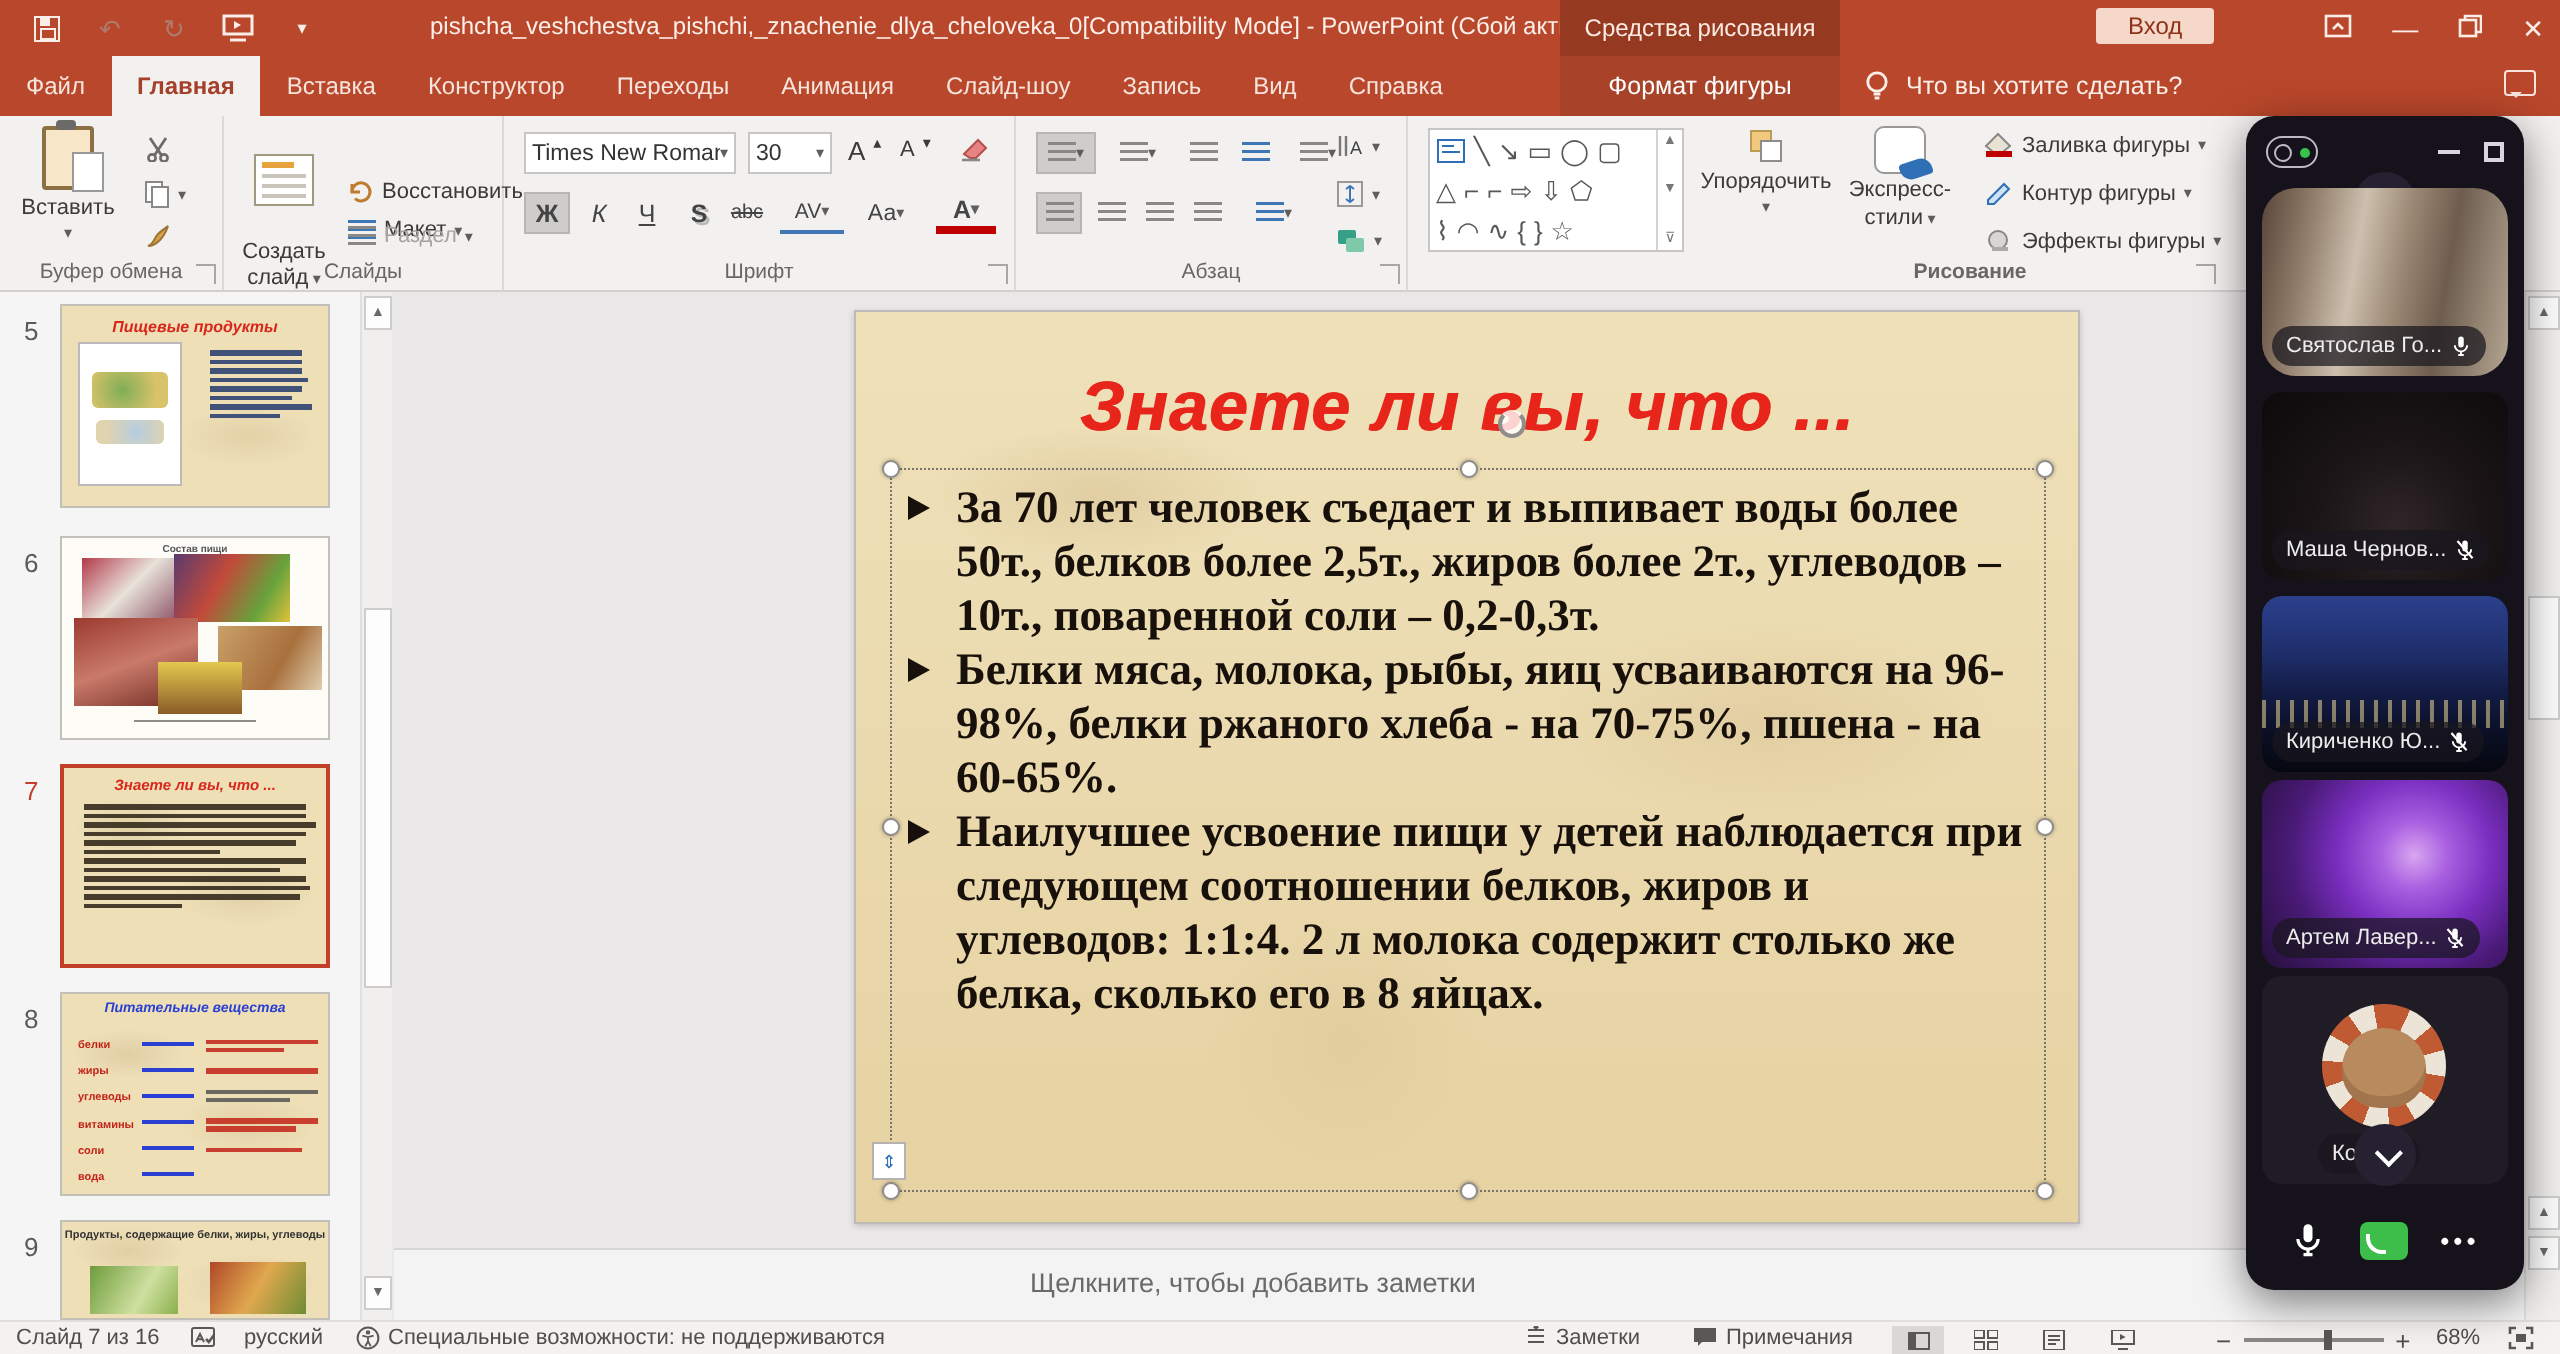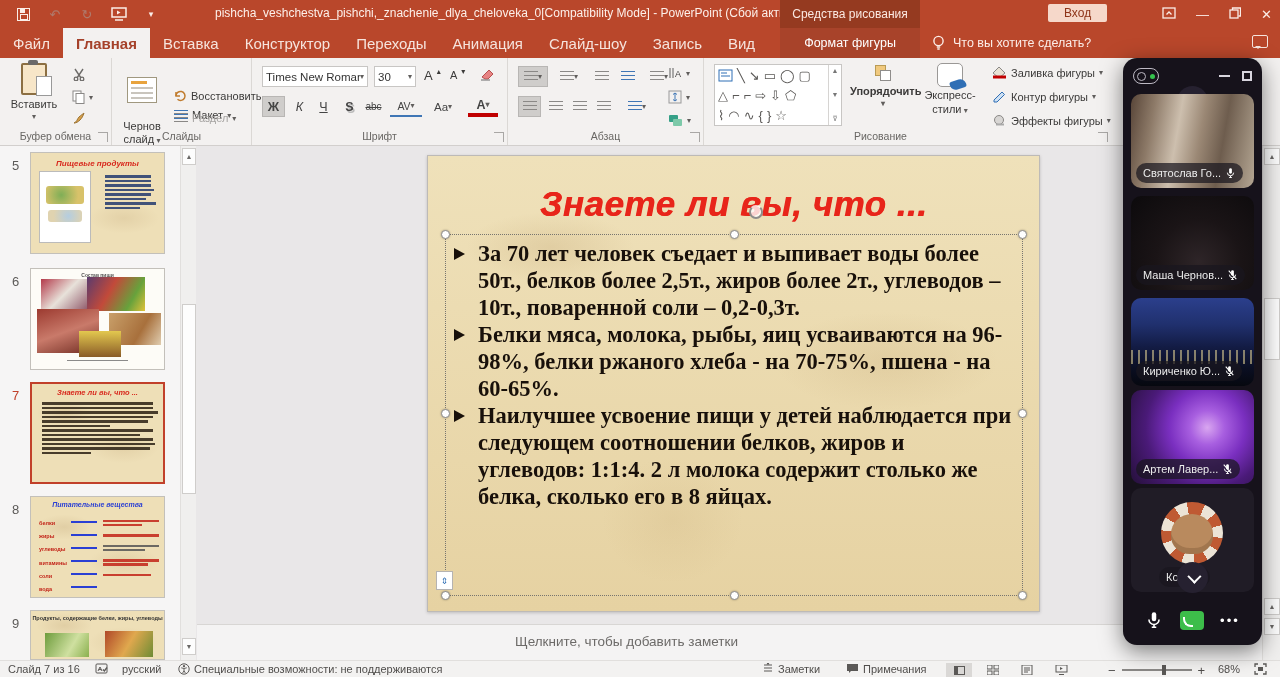--- a/index.html
+++ b/index.html
@@ -13,21 +13,21 @@
   #title-text { position:absolute; left:215px; top:6px; font-size:12px; color:#fdf0ea; white-space:nowrap; }
   #ctx-title { position:absolute; left:780px; top:0; width:140px; height:28px; background:#953a20; display:flex; align-items:center; justify-content:center; font-size:12px; color:#fbe9e2; }
   #signin { position:absolute; left:1048px; top:4px; padding:2px 16px; background:#f6d8ca; color:#8e3318; font-size:12px; border-radius:2px; }
   #win-btns { position:absolute; right:8px; top:0; height:28px; display:flex; align-items:center; gap:20px; color:#fbeee8; font-size:13px; }
   .floppy { width:13px; height:13px; border:1.5px solid #fbeee8; position:relative; }
   .floppy:before { content:""; position:absolute; left:2px; top:0; width:5px; height:4px; background:#fbeee8; }
   .floppy:after { content:""; position:absolute; left:2px; bottom:0; width:6px; height:4px; border:1px solid #fbeee8; }
 
   
   #tabbar { position:absolute; left:0; top:28px; width:1280px; height:30px; background:#b9472b; display:flex; align-items:stretch; }
-  .rtab { padding:0 13px; display:flex; align-items:center; font-size:15px; color:#f6e4dd; }
+  .rtab { padding:0 13px; display:flex; align-items:center; font-size:12px; color:#f6e4dd; }
   .rtab.active { background:#f3f1f0; color:#a5412a; font-weight:bold; }
   #ctx-tab { position:absolute; left:780px; top:0; width:140px; height:30px; background:#a8432a; display:flex; align-items:center; justify-content:center; font-size:12.5px; color:#fff; }
   #tellme { position:absolute; left:932px; top:0; height:30px; display:flex; align-items:center; gap:8px; font-size:12.5px; color:#fceee9; }
   #comment-icon { position:absolute; right:12px; top:7px; width:16px; height:13px; border:1.5px solid #f6e4dd; border-radius:2px; }
   #comment-icon:after { content:""; position:absolute; left:2px; bottom:-5px; border:3px solid transparent; border-top-color:#f6e4dd; }
 
   
   #ribbon { position:absolute; left:0; top:58px; width:1280px; height:88px; background:#f3f1f0; border-bottom:1px solid #d2cfcd; }
   .rgroup { position:absolute; top:0; height:87px; border-right:1px solid #dbd8d5; }
   .glabel { position:absolute; bottom:3px; left:0; right:0; text-align:center; font-size:10.5px; color:#696764; }
@@ -208,21 +208,21 @@
           <path d="M2 11c3-1 3-4 5-6s4-3 5-4c-1 3-2 5-4 7s-4 3-6 3z" fill="#d7a04b" stroke="#9c7433"></path>
         </svg>
       </div>
     <div class="glabel">Буфер обмена</div>
     <div class="launcher"></div>
   </div>
 
   <div class="rgroup" style="left:112px; width:140px;">
     <div class="bigbtn" style="left:2px; white-space:pre-line;">
       <div class="newslide-icon"></div>
-      <span>Чернов
+      <span>Создать
 слайд</span><span class="caret"> ▾</span>
     </div>
     <div class="smallrow" style="left:62px; top:10px;margin-top:41px;">
         <span class="lines4 blue"></span>
         <span>Макет</span>
         <span class="caret">▾</span>
       </div>
     <div class="smallrow" style="left:62px; top:32px;">
         <svg width="13" height="12" viewBox="0 0 13 12">
           <path d="M2 6a4.5 4.5 0 1 1 1.5 3.3" fill="none" stroke="#c07c2e" stroke-width="1.5"></path>
@@ -364,21 +364,21 @@
           <span>{</span>
           <span>}</span>
           <span>☆</span>
         </div>
       <div class="gal-scroll">
           <span>▲</span>
           <span>▼</span>
           <span>⊽</span>
         </div>
     </div>
-    <div class="bigbtn" style="left:146px; width:66px;font-weight:bold;">
+    <div class="bigbtn" style="left:146px; width:66px;">
       <div class="arr-sq" style="margin:2px auto 4px;"></div>
       <span>Упорядочить</span><div class="caret">▾</div>
     </div>
     <div class="bigbtn" style="left:214px; width:64px;">
       <div class="qs-icon"></div>
       <span>Экспресс-стили</span><span class="caret"> ▾</span>
     </div>
     <div class="smallrow" style="left:288px; top:8px;">
         <svg width="15" height="13" viewBox="0 0 15 13">
           <path d="M7 1 13 7 7 12 1 7z" fill="#e8e2d5" stroke="#8a8886"></path>
@@ -395,21 +395,21 @@
         <span class="caret">▾</span>
       </div>
     <div class="smallrow" style="left:288px; top:56px;">
         <svg width="15" height="13" viewBox="0 0 15 13">
           <circle cx="7" cy="6" r="4.5" fill="#d8d6d4" stroke="#8a8886"></circle>
           <path d="M4 10.5h8" stroke="#aaa" stroke-width="2"></path>
         </svg>
         <span>Эффекты фигуры</span>
         <span class="caret">▾</span>
       </div>
-    <div class="glabel" style="text-align:left; padding-left:150px;">Рисование</div>
+    <div class="glabel" style="text-align:center; padding-left:150px;font-weight:bold;">Рисование</div>
     <div class="launcher" style="right:8px;"></div>
   </div>
 </div>
 
 <div id="main">
 
   <div id="thumbs">
     <div class="thumb-num" style="top:12px;">5</div>
     <div class="thumb parch" style="top:6px;">
       <div class="mini-title" style="font-size:8px; color:#d8271c; margin-top:6px;font-style:italic;">Пищевые продукты</div>
@@ -613,21 +613,21 @@
 <div id="vcall">
   <div id="vc-header">
     <div id="cam-ind"></div>
     <div id="vc-min"></div>
     <div id="vc-max"></div>
   </div>
   <div class="chev-circle" style="top:28px;">
       <div class="chev up"></div>
     </div>
 
-  <div class="vtile" style="top:36px; height:94px; background:linear-gradient(100deg,#584538 0%,#8d7a68 18%,#cdbfae 38%,#9b8875 55%,#6e5d4e 72%,#b4a693 100%);">
+  <div class="vtile" style="top:36px; height:94px; background:linear-gradient(100deg,#584538 0%,#8d7a68 18%,#cdbfae 38%,#9b8875 55%,#6e5d4e 72%,#b4a693 100%);border-radius:17px;">
     <div class="vname">
       <span>Святослав Го...</span>
       <svg width="11" height="12" viewBox="0 0 16 16">
           <rect x="6" y="1" width="4" height="8" rx="2" fill="#fff"></rect>
           <path d="M3.5 7.5a4.5 4.5 0 0 0 9 0" fill="none" stroke="#fff" stroke-width="1.4"></path>
           <path d="M8 12v2.5M6 14.5h4" stroke="#fff" stroke-width="1.4"></path>
         </svg>
     </div>
   </div>
 

